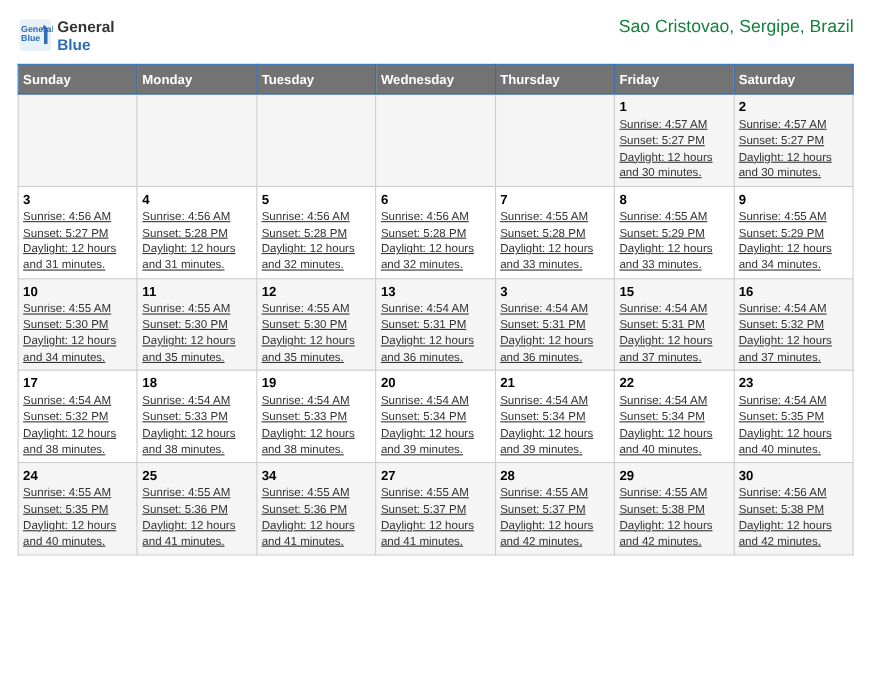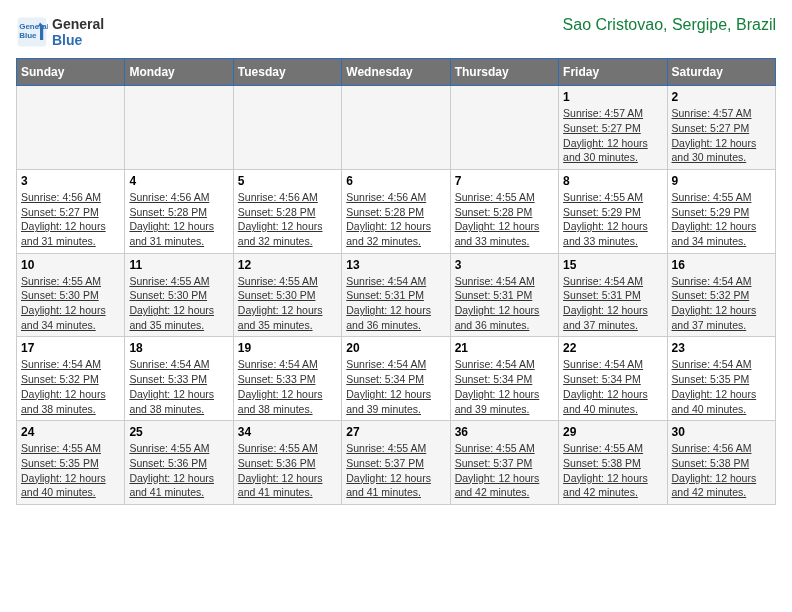--- a/index.html
+++ b/index.html
@@ -288,21 +288,21 @@
 Sunset: 5:36 PM
 Daylight: 12 hours and 41 minutes.</div>
         </td>
         <td>
           <span class="day-number">27</span>
           <div class="day-info" style="white-space: pre-line;">Sunrise: 4:55 AM
 Sunset: 5:37 PM
 Daylight: 12 hours and 41 minutes.</div>
         </td>
         <td>
-          <span class="day-number">36</span>
+          <span class="day-number">28</span>
           <div class="day-info" style="white-space: pre-line;">Sunrise: 4:55 AM
 Sunset: 5:37 PM
 Daylight: 12 hours and 42 minutes.</div>
         </td>
         <td>
           <span class="day-number">29</span>
           <div class="day-info" style="white-space: pre-line;">Sunrise: 4:55 AM
 Sunset: 5:38 PM
 Daylight: 12 hours and 42 minutes.</div>
         </td>

